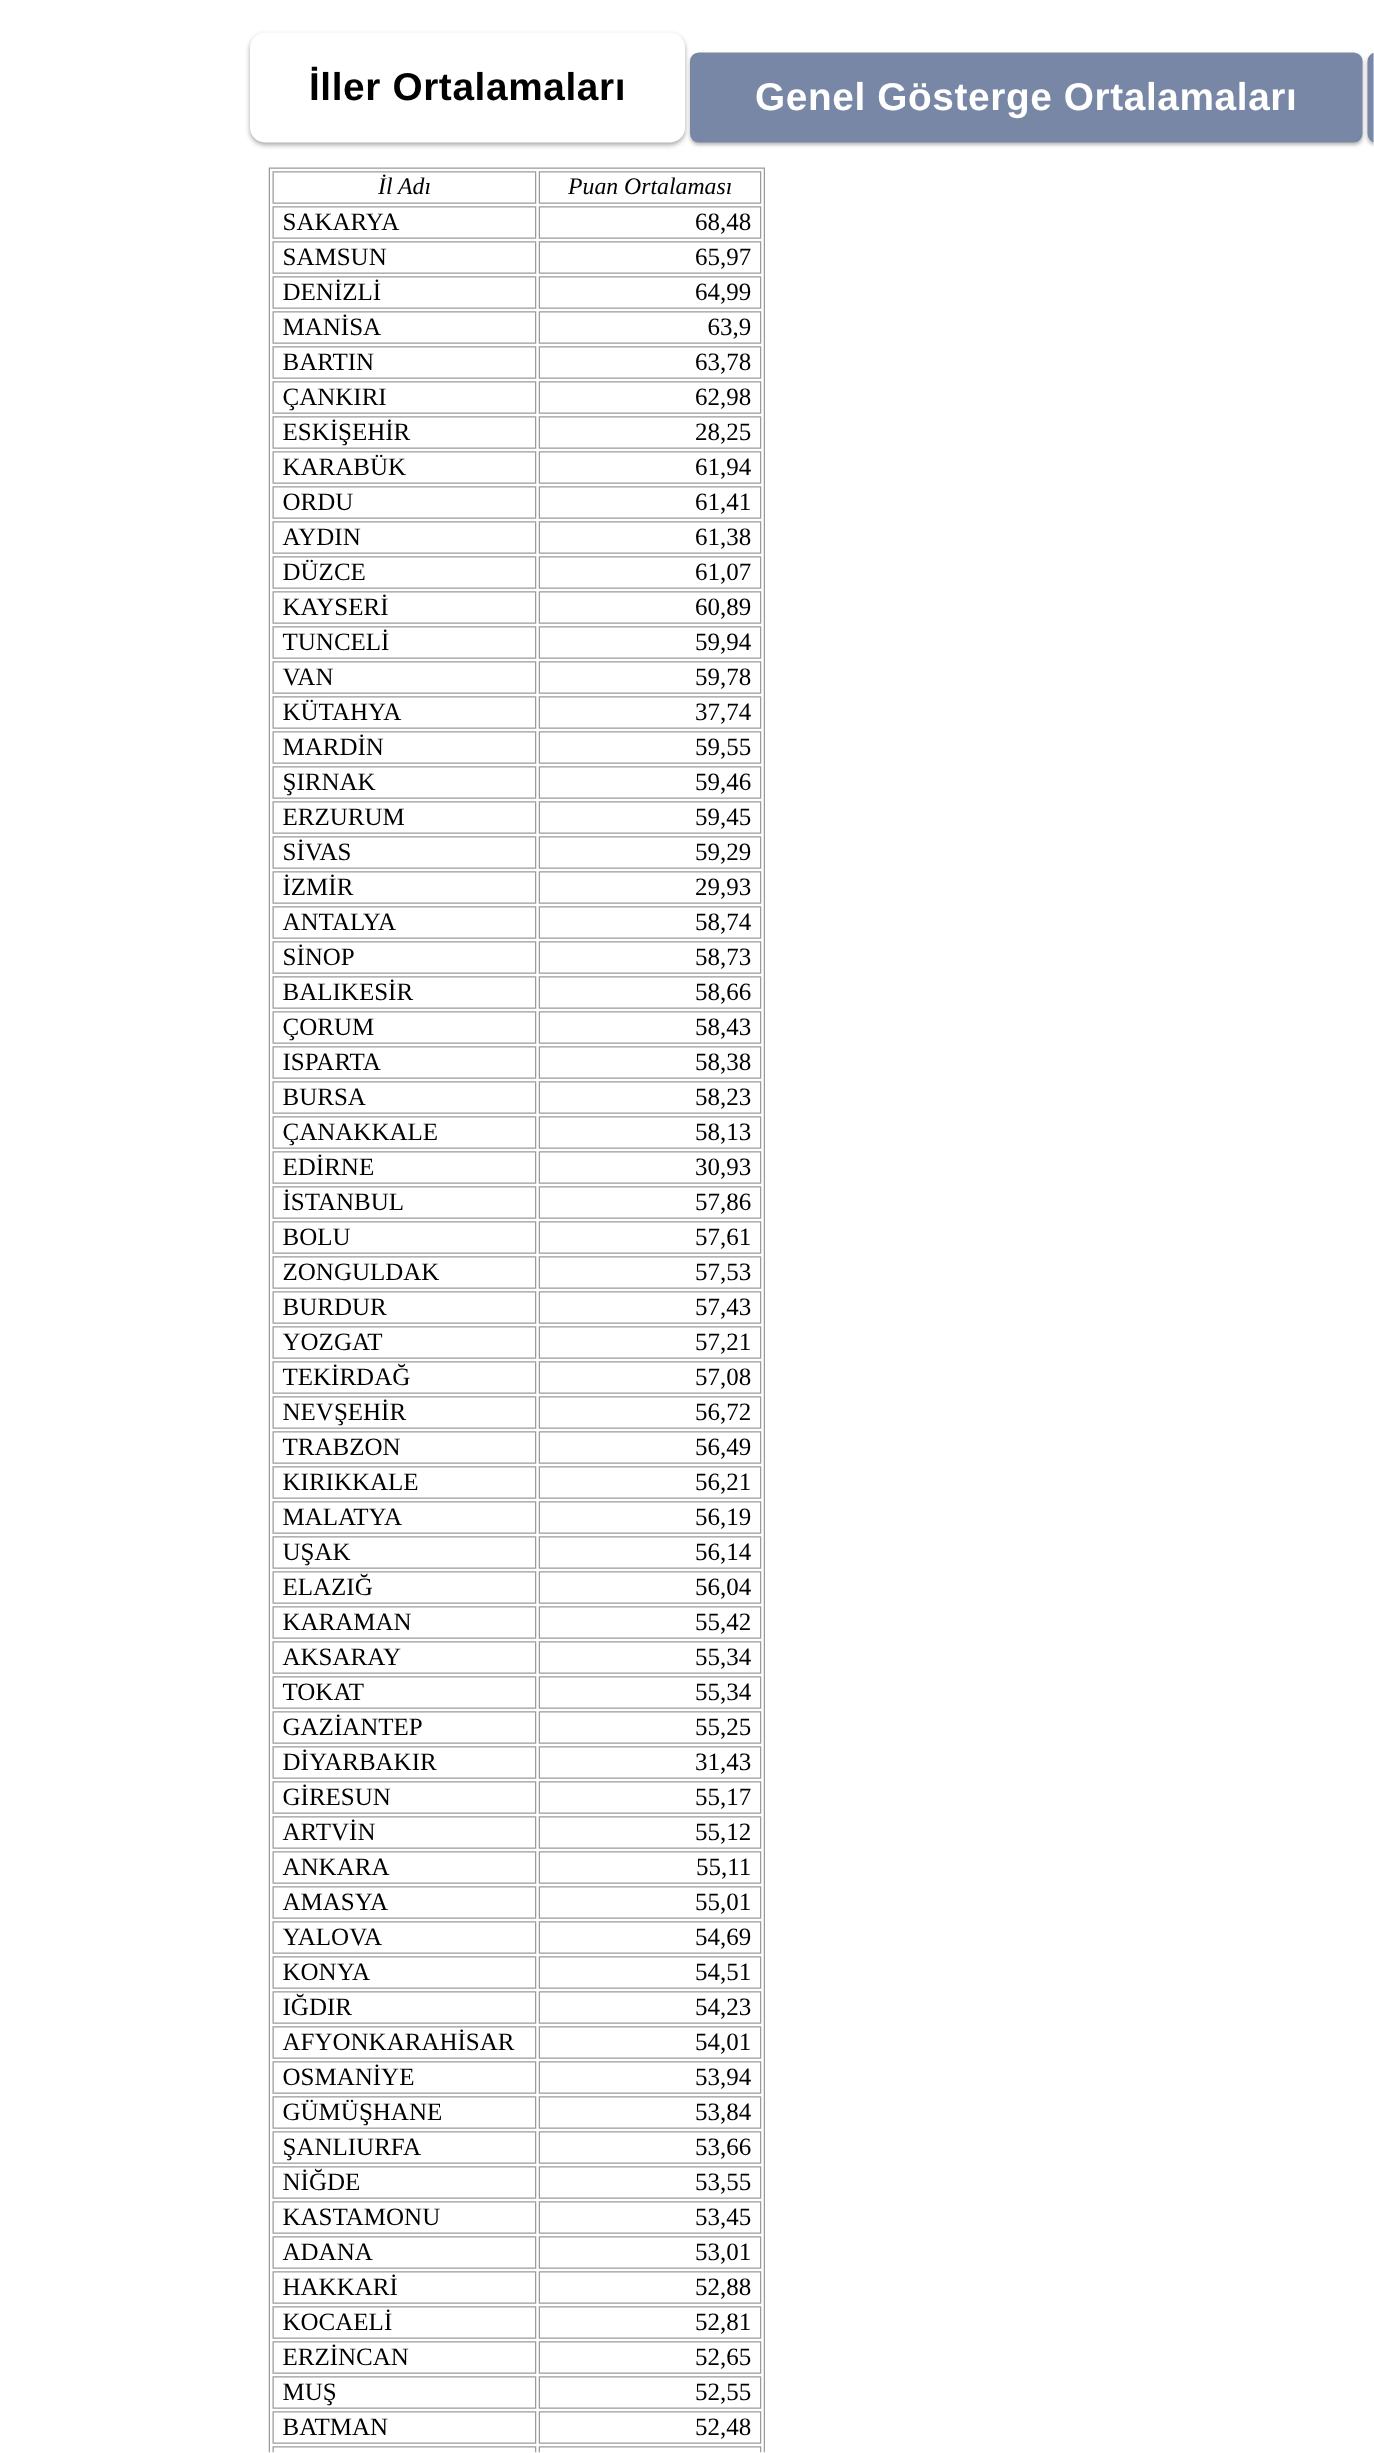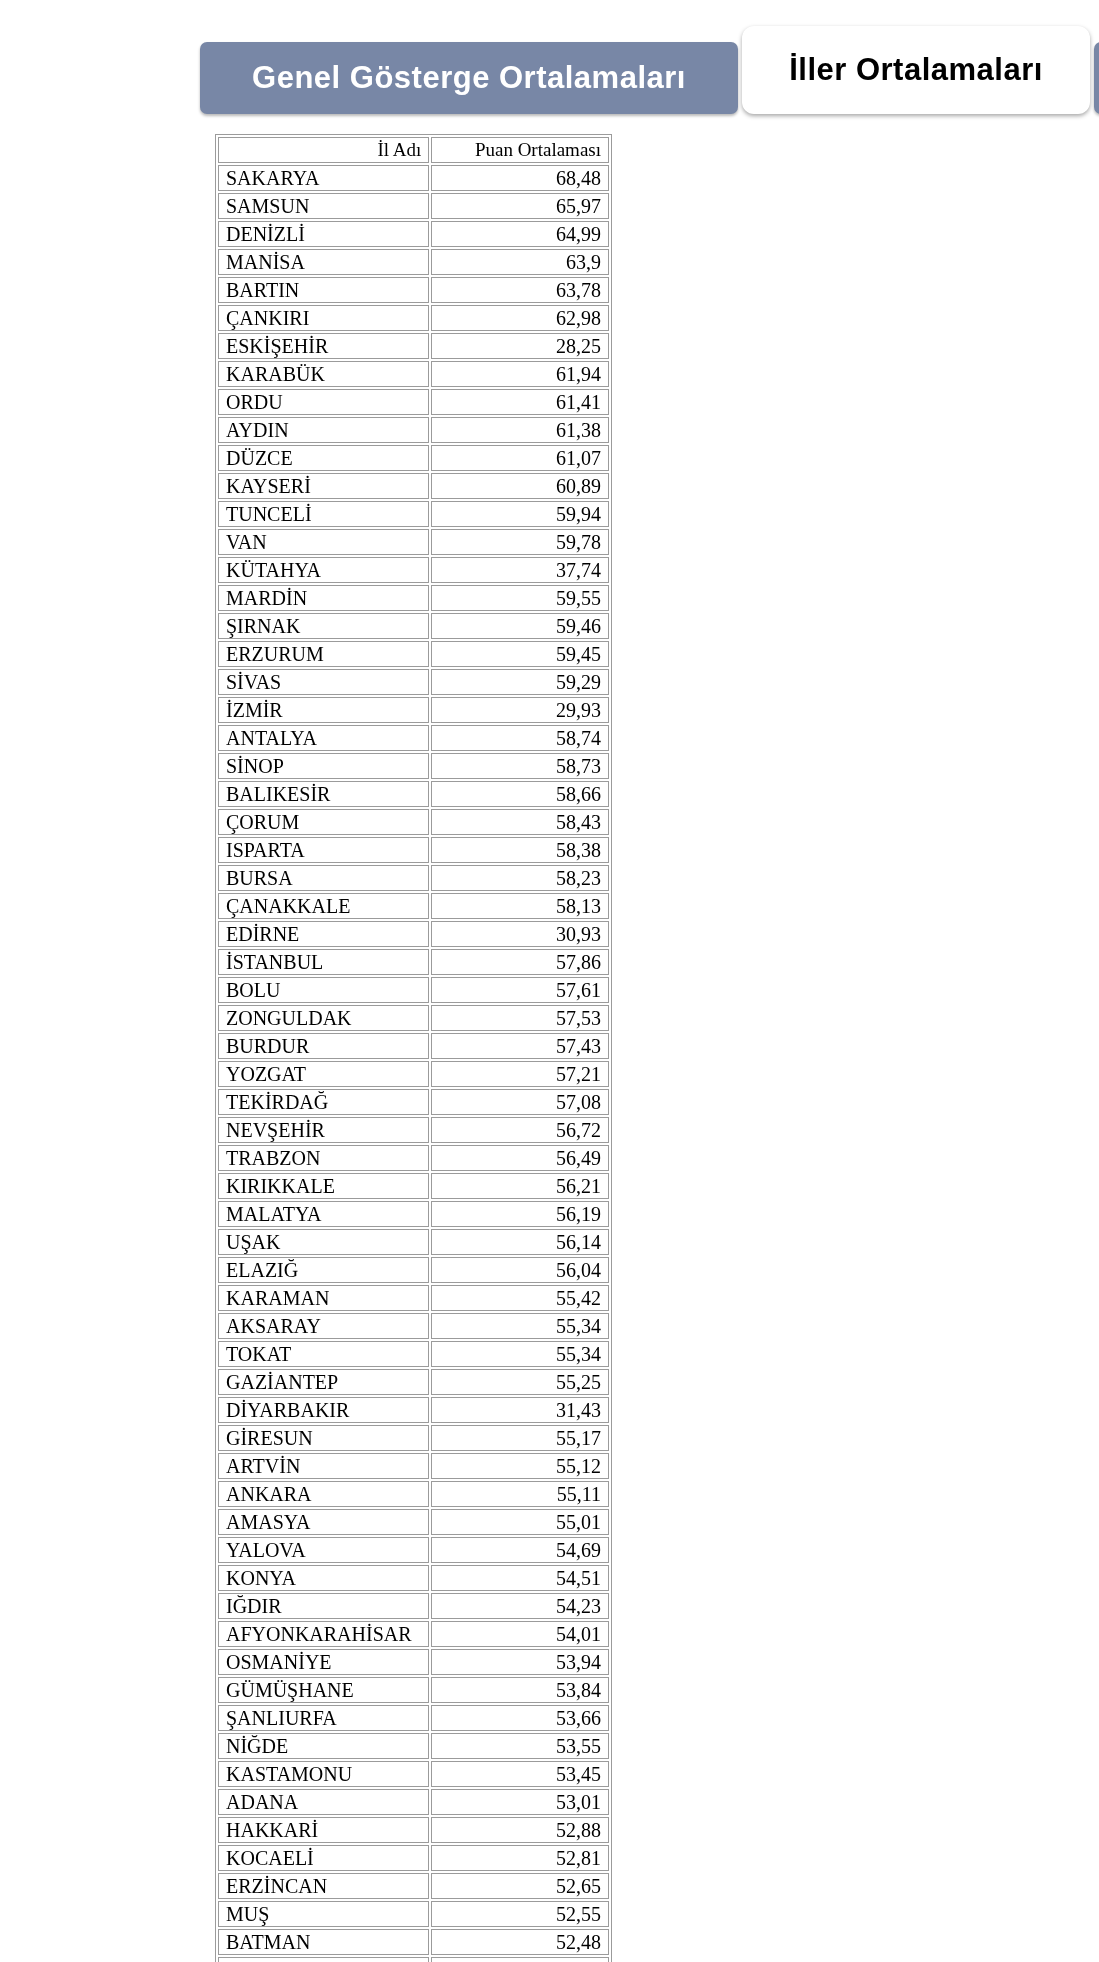--- a/index.html
+++ b/index.html
@@ -64,35 +64,35 @@
   table.scores th, table.scores td{
     border:1px solid var(--table-border);
     height:24px;line-height:24px;
     padding:0 7px;
     font-family:"Liberation Serif",serif;
     font-weight:400;
     color:#000;
     white-space:nowrap;overflow:hidden;
     background:#fff;
   }
-  table.scores th{font-size:19px;text-align:right;}
+  table.scores th{font-size:19px;text-align:center;font-style:italic;}
   td.name{font-size:20px;text-align:left;}
   td.score{font-size:20px;text-align:right;padding-right:8px;}
 </style>
 </head>
 <body>
 
 <div class="page">
 
   <div class="tabbar">
+    <div class="tab active">
+      <span>İller Ortalamaları</span>
+    </div>
     <div class="tab inactive main">
       <span>Genel Gösterge Ortalamaları</span>
-    </div>
-    <div class="tab active">
-      <span>İller Ortalamaları</span>
     </div>
     <div class="tab inactive partial">
       <span></span>
     </div>
   </div>
 
   <table class="scores">
     <colgroup>
       <col class="c-name">
       <col class="c-score">

